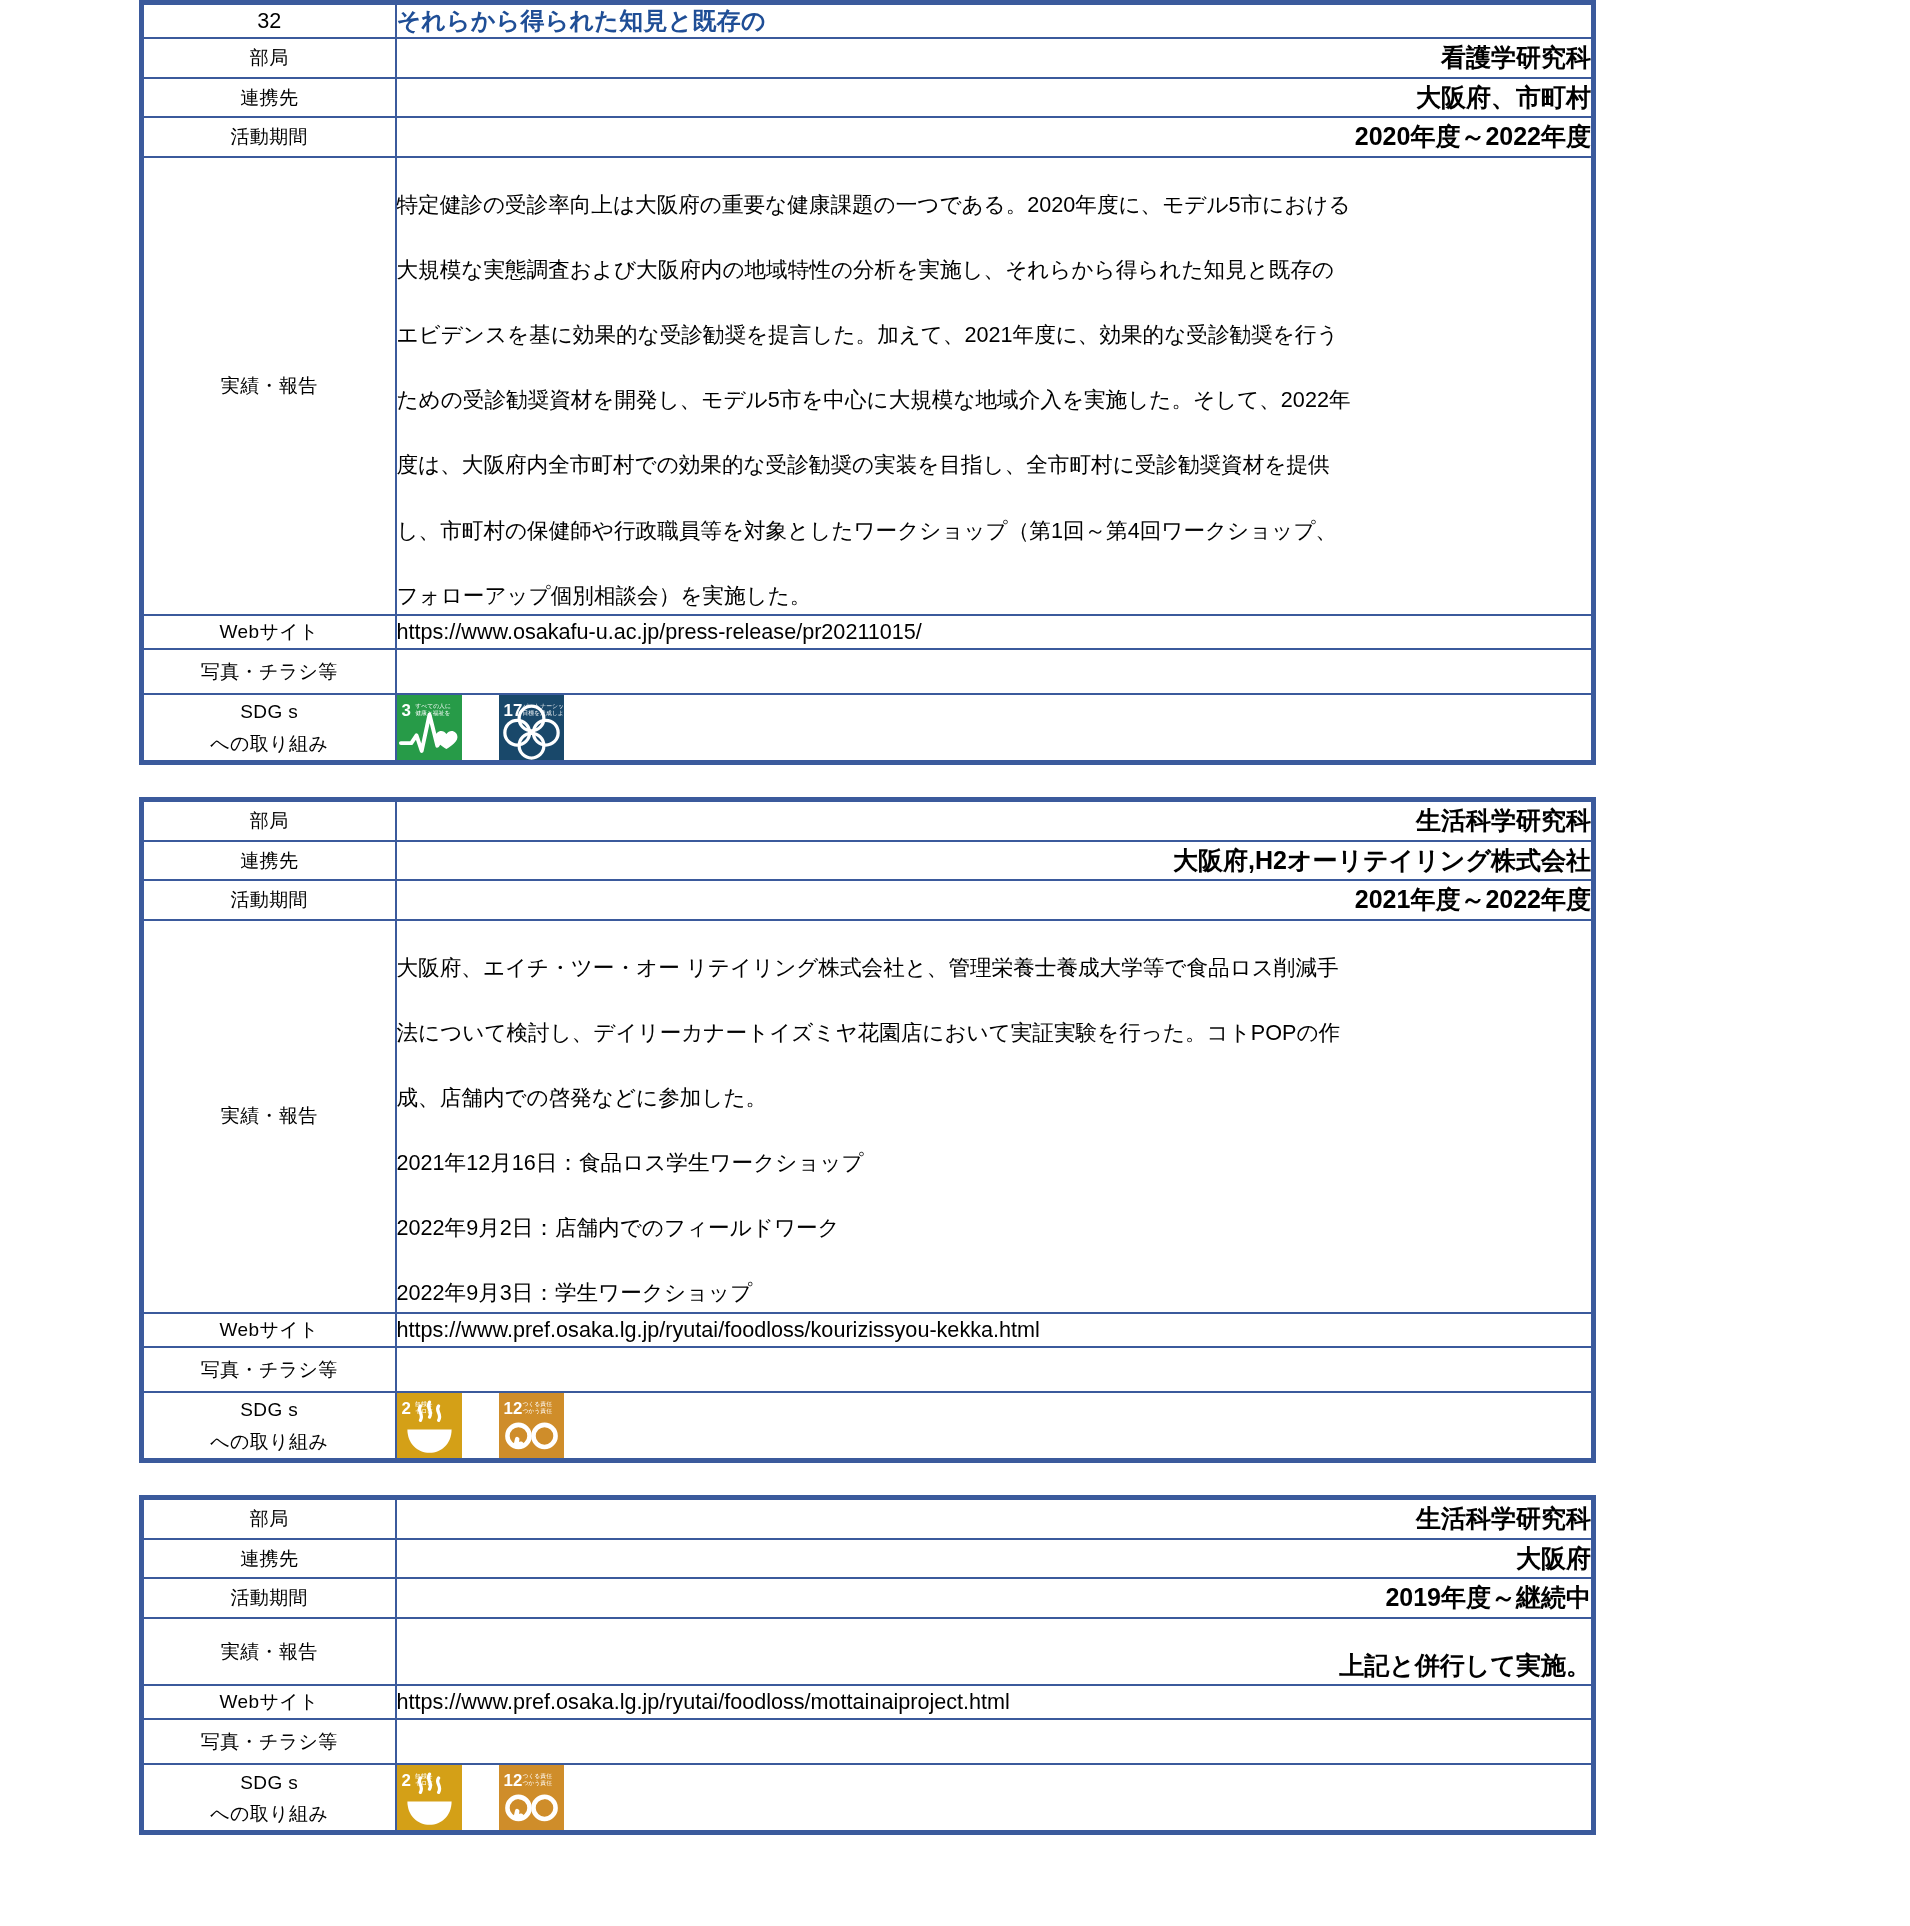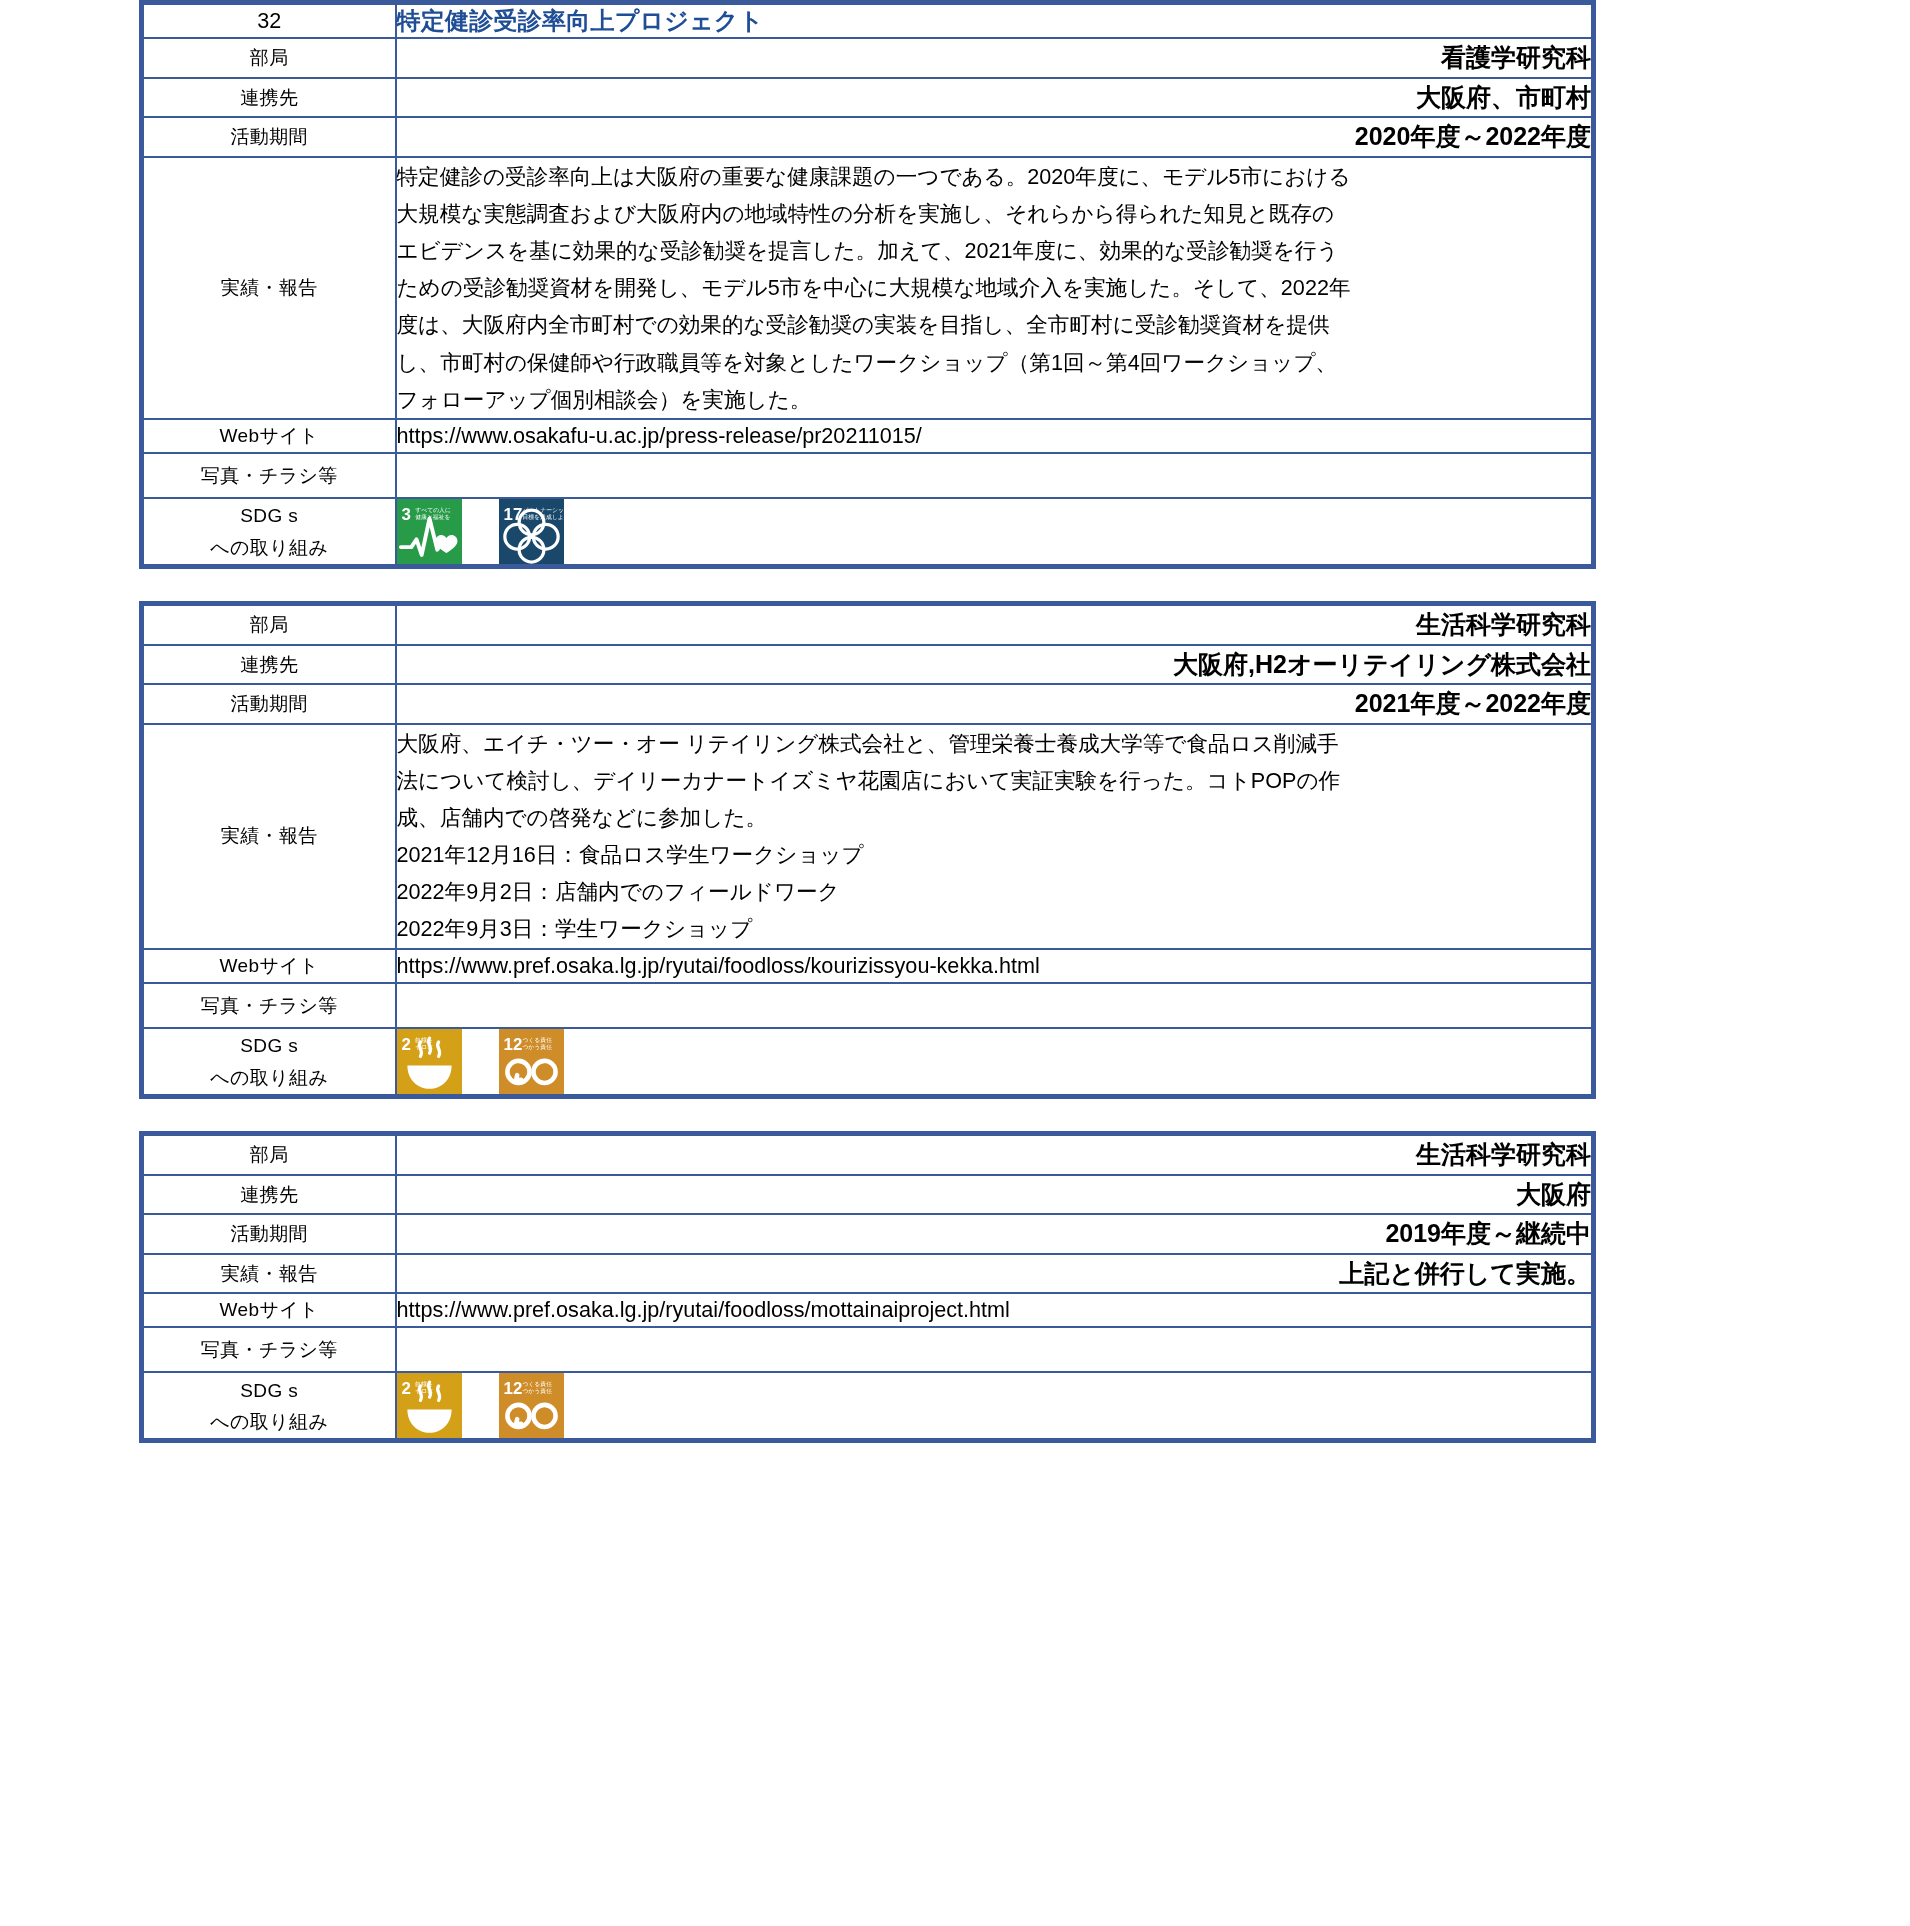--- a/index.html
+++ b/index.html
@@ -82,20 +82,21 @@
   .desc-cell {
     font-size: 21.6px;
     line-height: 1.72;
     padding: 16px 17.7px 16px 14.6px;
     text-align: justify;
     text-justify: inter-character;
   }
   .desc-lines .line {
     display: block;
     white-space: nowrap;
+    margin-top: 28px;
   }
 
   .url-cell {
     font-size: 21.6px;
     line-height: 1.5;
     padding: 10px 0 10px 14.6px;
     white-space: nowrap;
   }
 
   .empty-cell {
@@ -131,21 +132,21 @@
 <div class="page">
 
   <table class="project-table">
     <colgroup>
         <col class="col-label">
         <col class="col-value">
       </colgroup>
     <tbody>
       <tr>
         <td class="num-cell" data-bind="projects.0.number">32</td>
-        <td class="title-cell" data-bind="projects.0.title">特定健診受診率向上プロジェクト</td>
+        <td class="title-cell" data-bind="projects.0.title">それらから得られた知見と既存の</td>
       </tr>
       <tr>
         <td class="label-cell" data-bind="labels.bukyoku">部局</td>
         <td class="value-cell" data-bind="projects.0.bukyoku">看護学研究科</td>
       </tr>
       <tr>
         <td class="label-cell" data-bind="labels.renkeisaki">連携先</td>
         <td class="value-cell" data-bind="projects.0.renkeisaki">大阪府、市町村</td>
       </tr>
       <tr>

